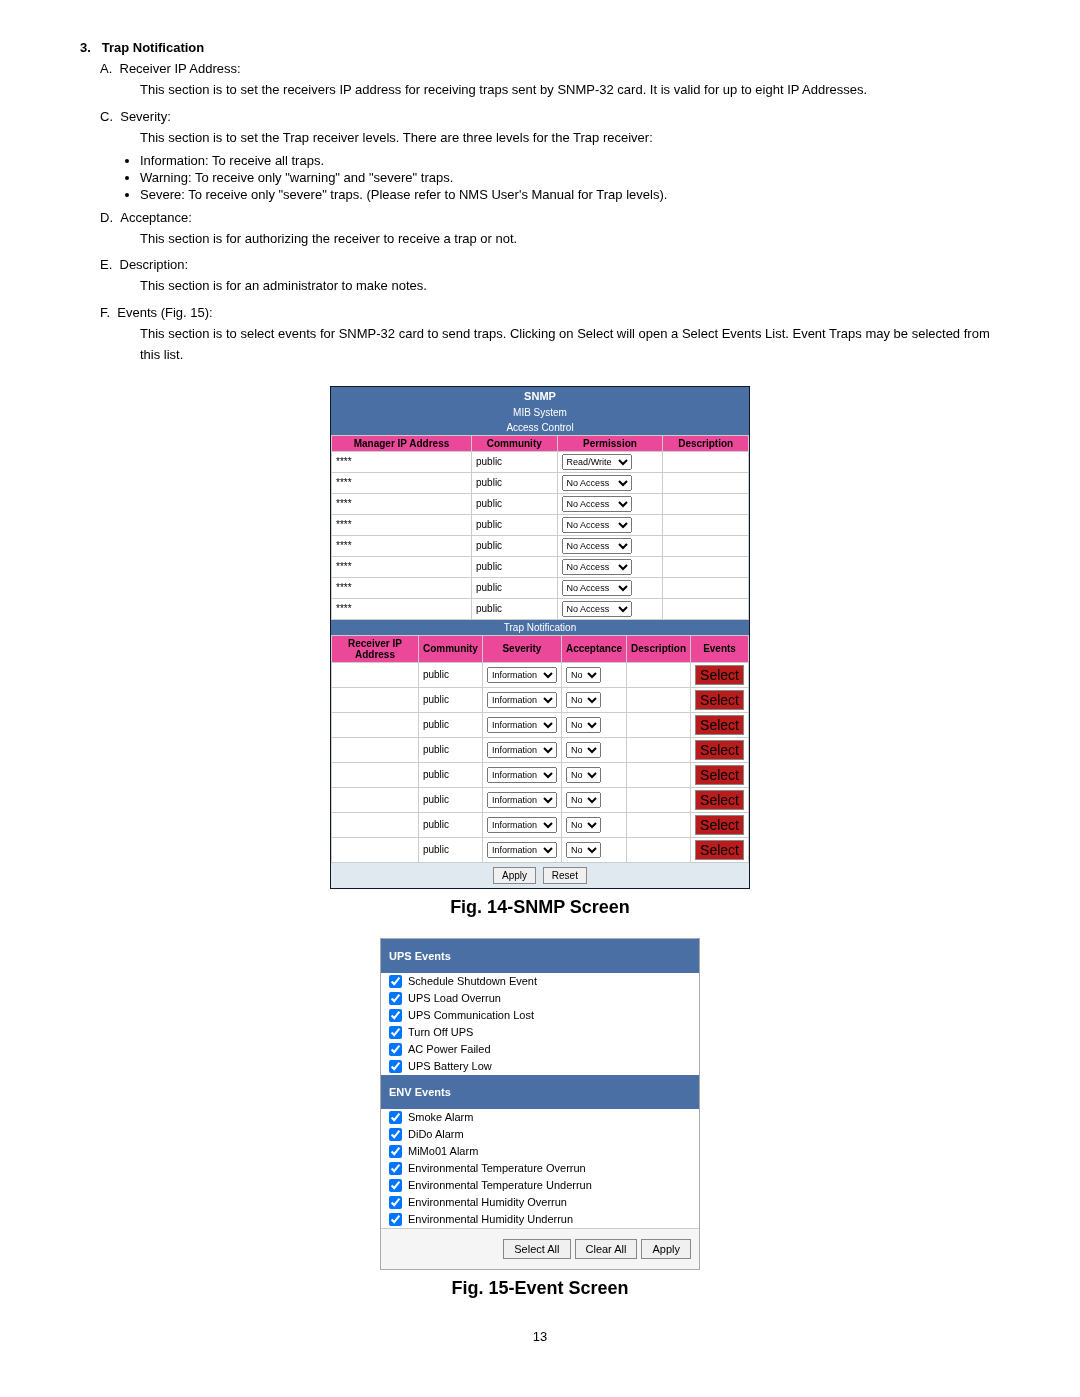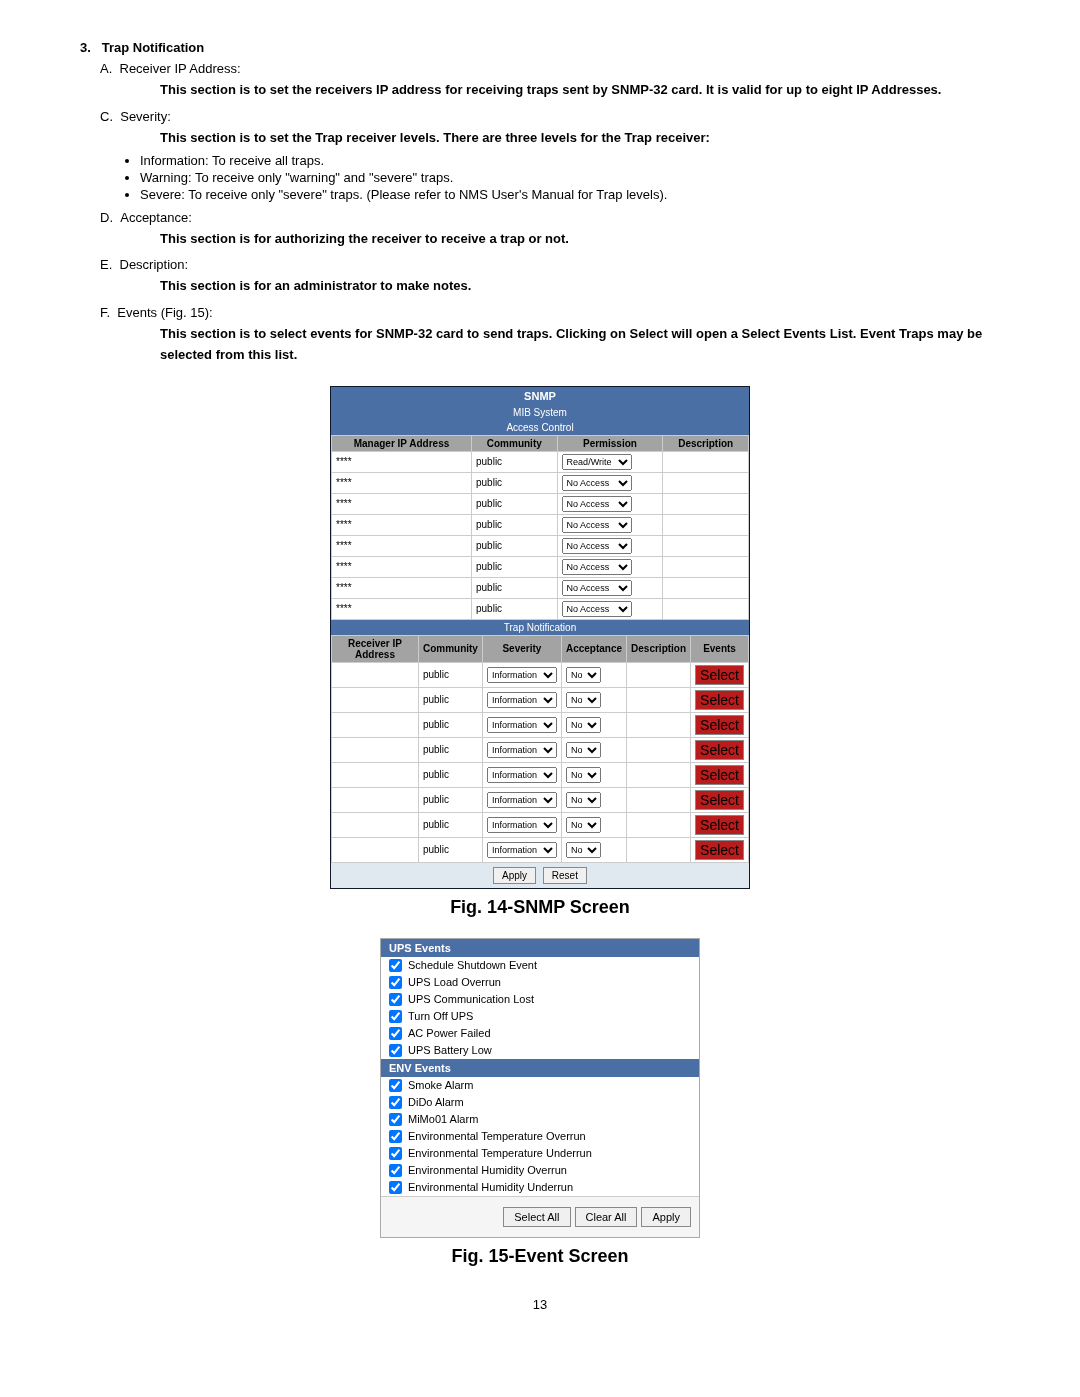--- a/index.html
+++ b/index.html
@@ -70,21 +70,21 @@
     }
     .snmp-table td {
       border: 1px solid #ccc;
       padding: 2px 4px;
       font-size: 10px;
     }
     .snmp-table th {
       border: 1px solid #ccc;
       padding: 2px 4px;
       font-size: 10px;
-      background: #a3a3a3;
+      background: #ec4899;
       font-weight: bold;
     }
     .snmp-label-cell {
       background: #e8e8e8;
       font-weight: bold;
       width: 100px;
     }
     .snmp-value-cell {
       background: #fff;
     }
@@ -118,21 +118,21 @@
     
     .event-screen {
       width: 320px;
       border: 1px solid #aaa;
       font-size: 11px;
       background: #fff;
     }
     .event-section-header {
       background: #4a6fa5;
       color: #fff;
-      padding: 3px 8px;
+      padding: 11px 8px;
       font-weight: bold;
       font-size: 11px;
     }
     .event-item {
       display: flex;
       align-items: center;
       padding: 2px 8px;
       font-size: 11px;
     }
     .event-item input[type="checkbox"] {
@@ -154,24 +154,23 @@
       cursor: pointer;
     }
 
     .page-number {
       text-align: center;
       margin-top: 30px;
       font-size: 13px;
     }
 
     .intro-para {
-      margin-left: 60px;
+      margin-left: 40px;
       margin-top: 4px;
       line-height: 1.6;
-      font-weight: bold;
     }
   </style>
 </head>
 <body>
 
 <div class="numbered-item">
   <div class="section-header">
     3.&nbsp;&nbsp;&nbsp;<span>Trap Notification</span>
   </div>
 

